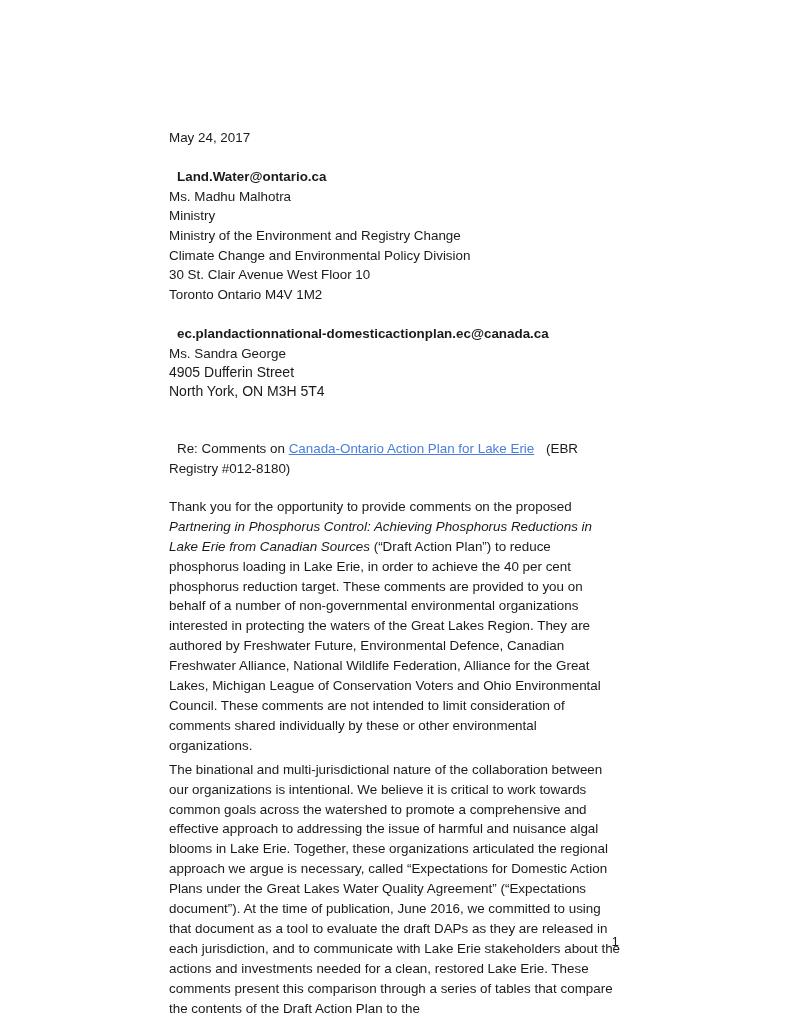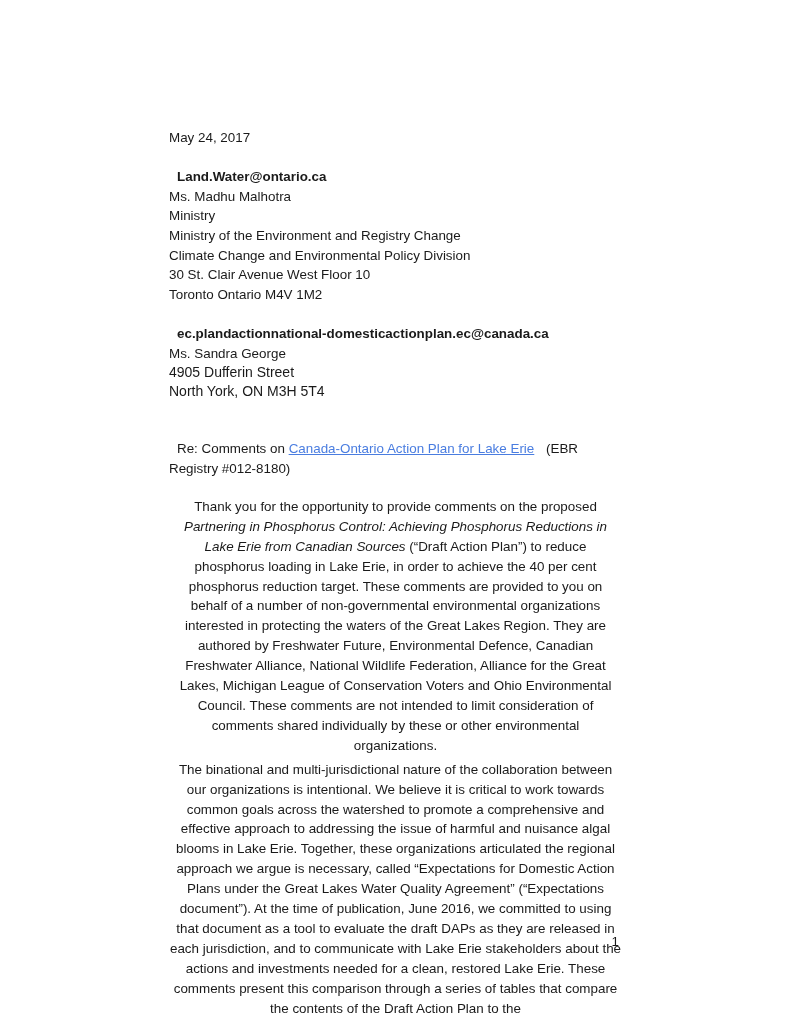--- a/index.html
+++ b/index.html
@@ -15,21 +15,21 @@
     font-size: 13.4px;
     line-height: 19.6px;
     color: #1a1a1a;
     overflow: hidden;
   }
   .line { white-space: nowrap; }
   .bold { font-weight: 700; margin-left: 8px; }
   .small { font-size: 14px; line-height: 19px; }
   .recipient { margin-top: 19.6px; }
   .subject { margin-top: 38px; line-height: 19.9px; font-weight: 700; white-space: normal; }
-  .para { margin: 0; line-height: 19.9px; text-align: center; }
+  .para { margin: 0; line-height: 19.9px; text-align: left; }
   .para-1 { margin-top: 18px; }
   .para-2 { margin-top: 4px; }
   .seg.italic { font-style: italic; }
   .seg.bold { font-weight: 400; }
   a.seg.link {
     color: var(--link-color, #4a7de0);
     text-decoration: underline;
     font-weight: 400;
     cursor: pointer;
   }

